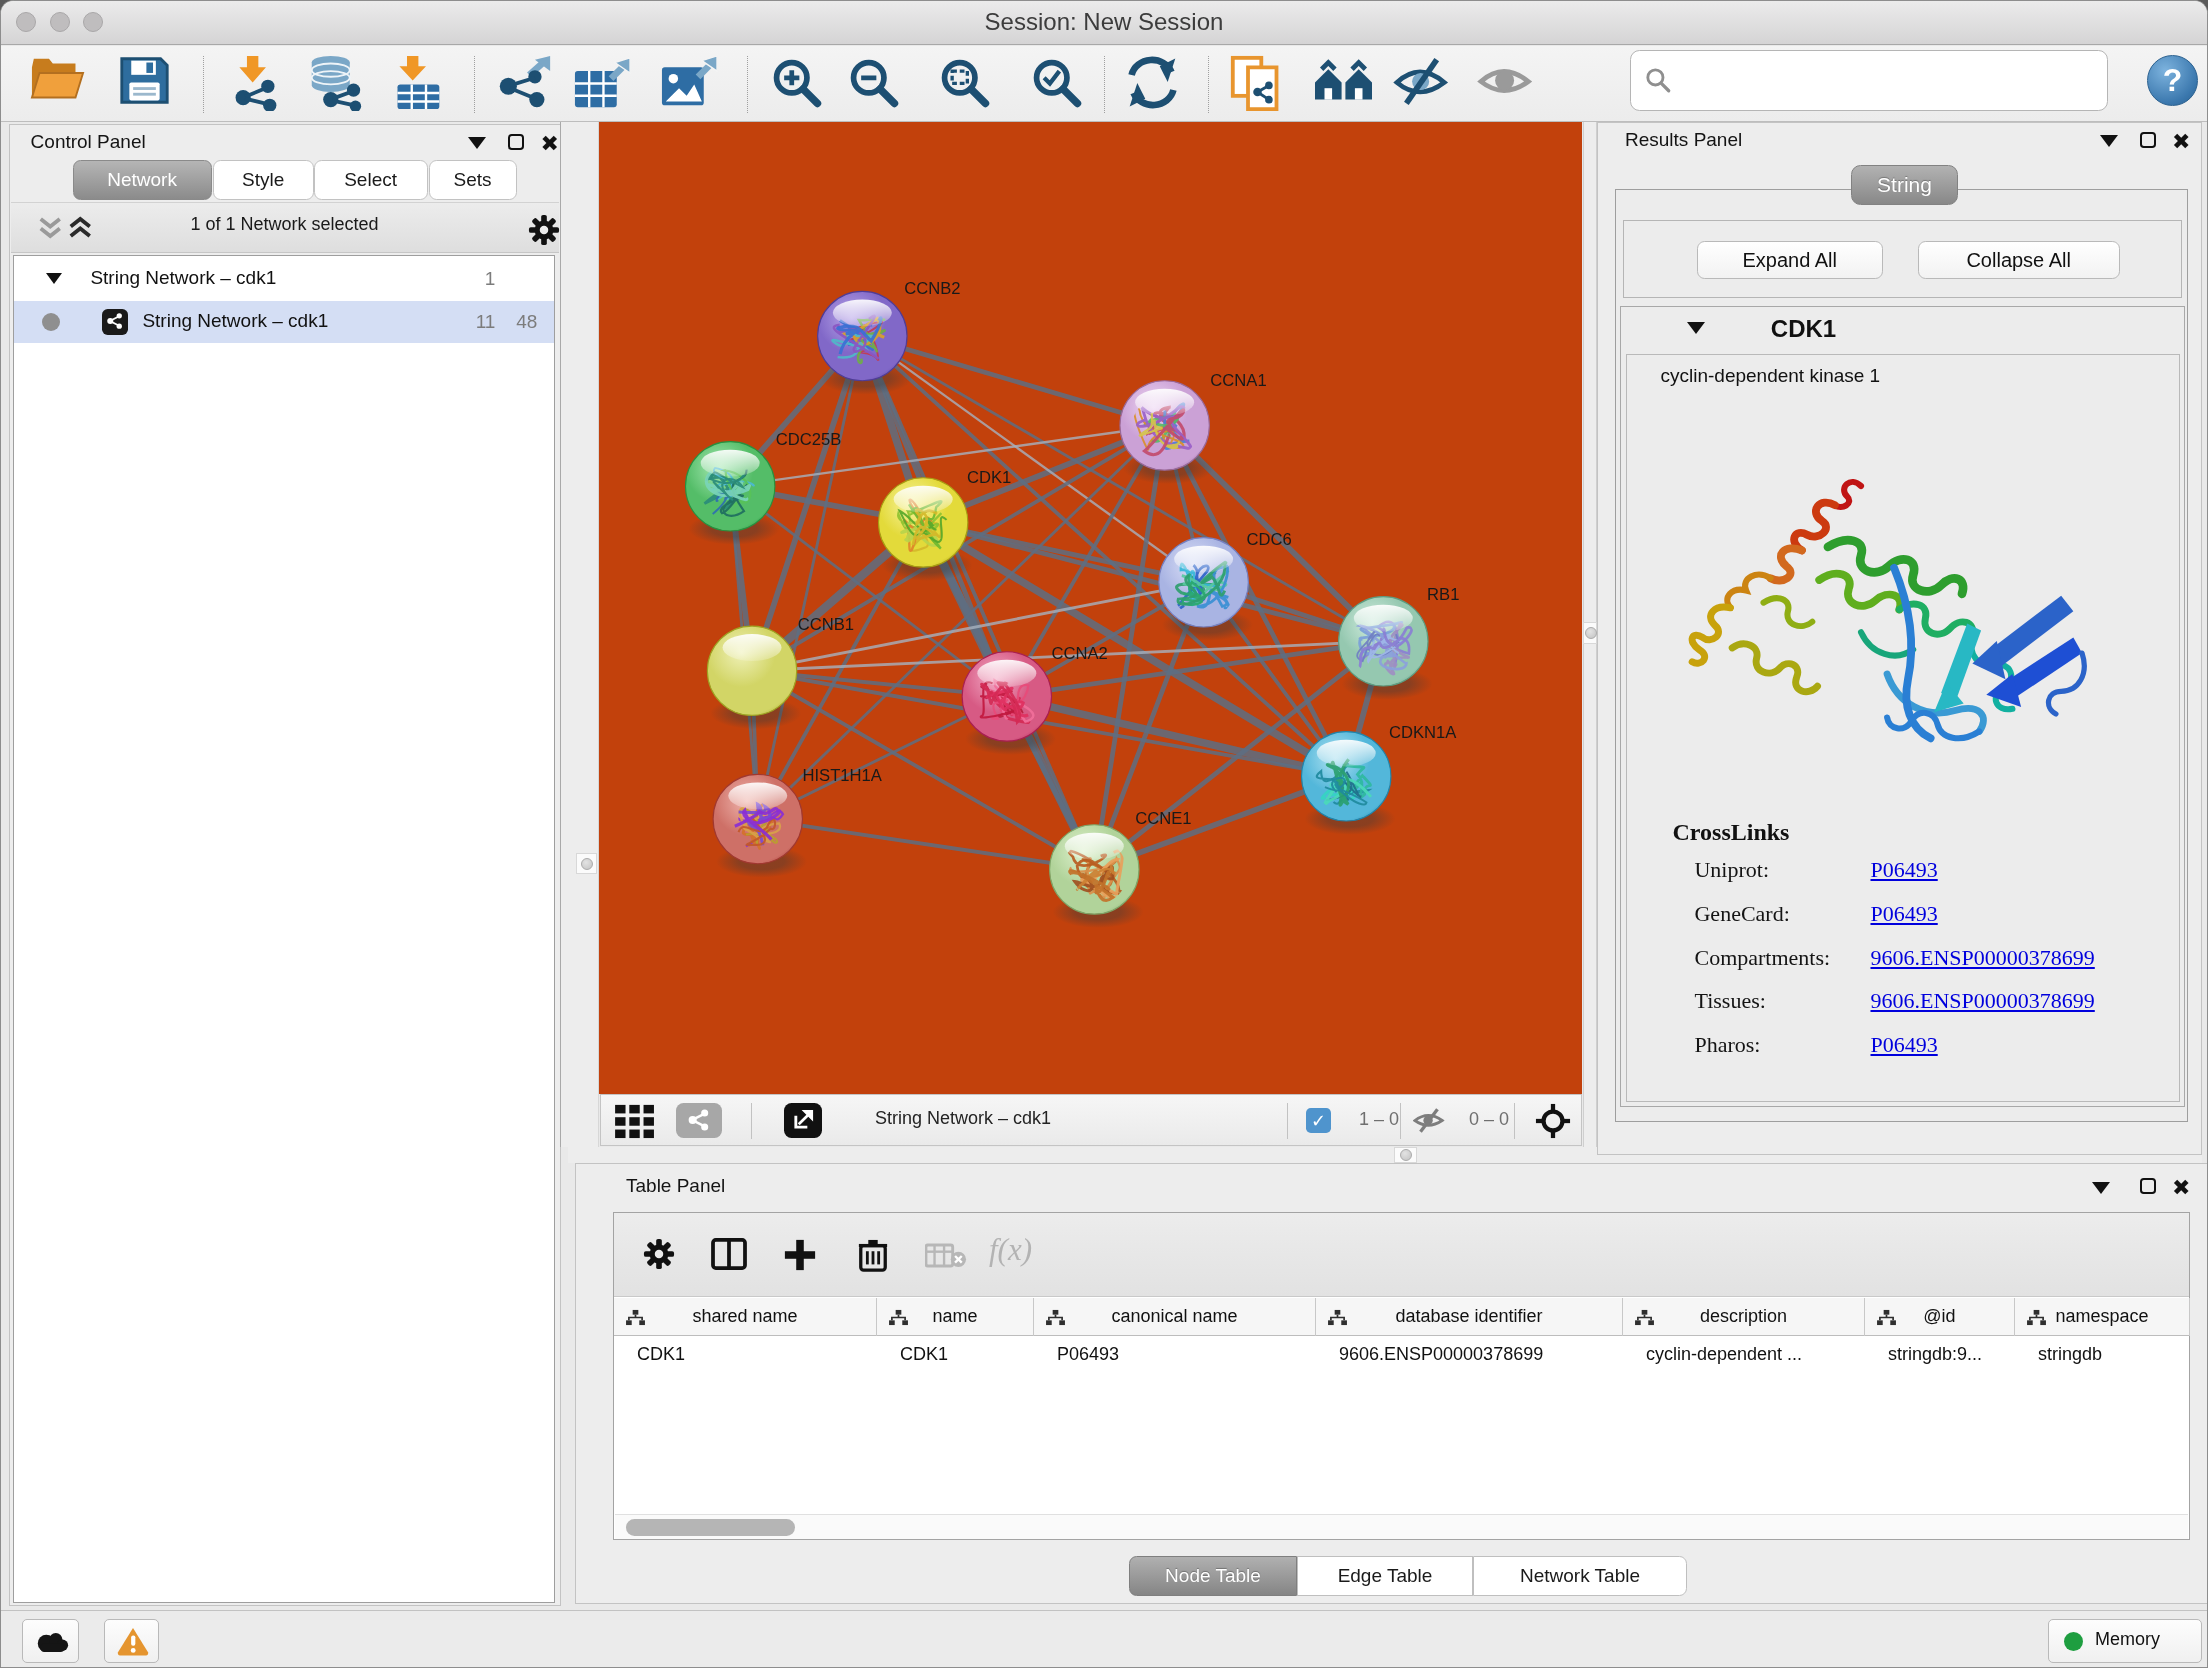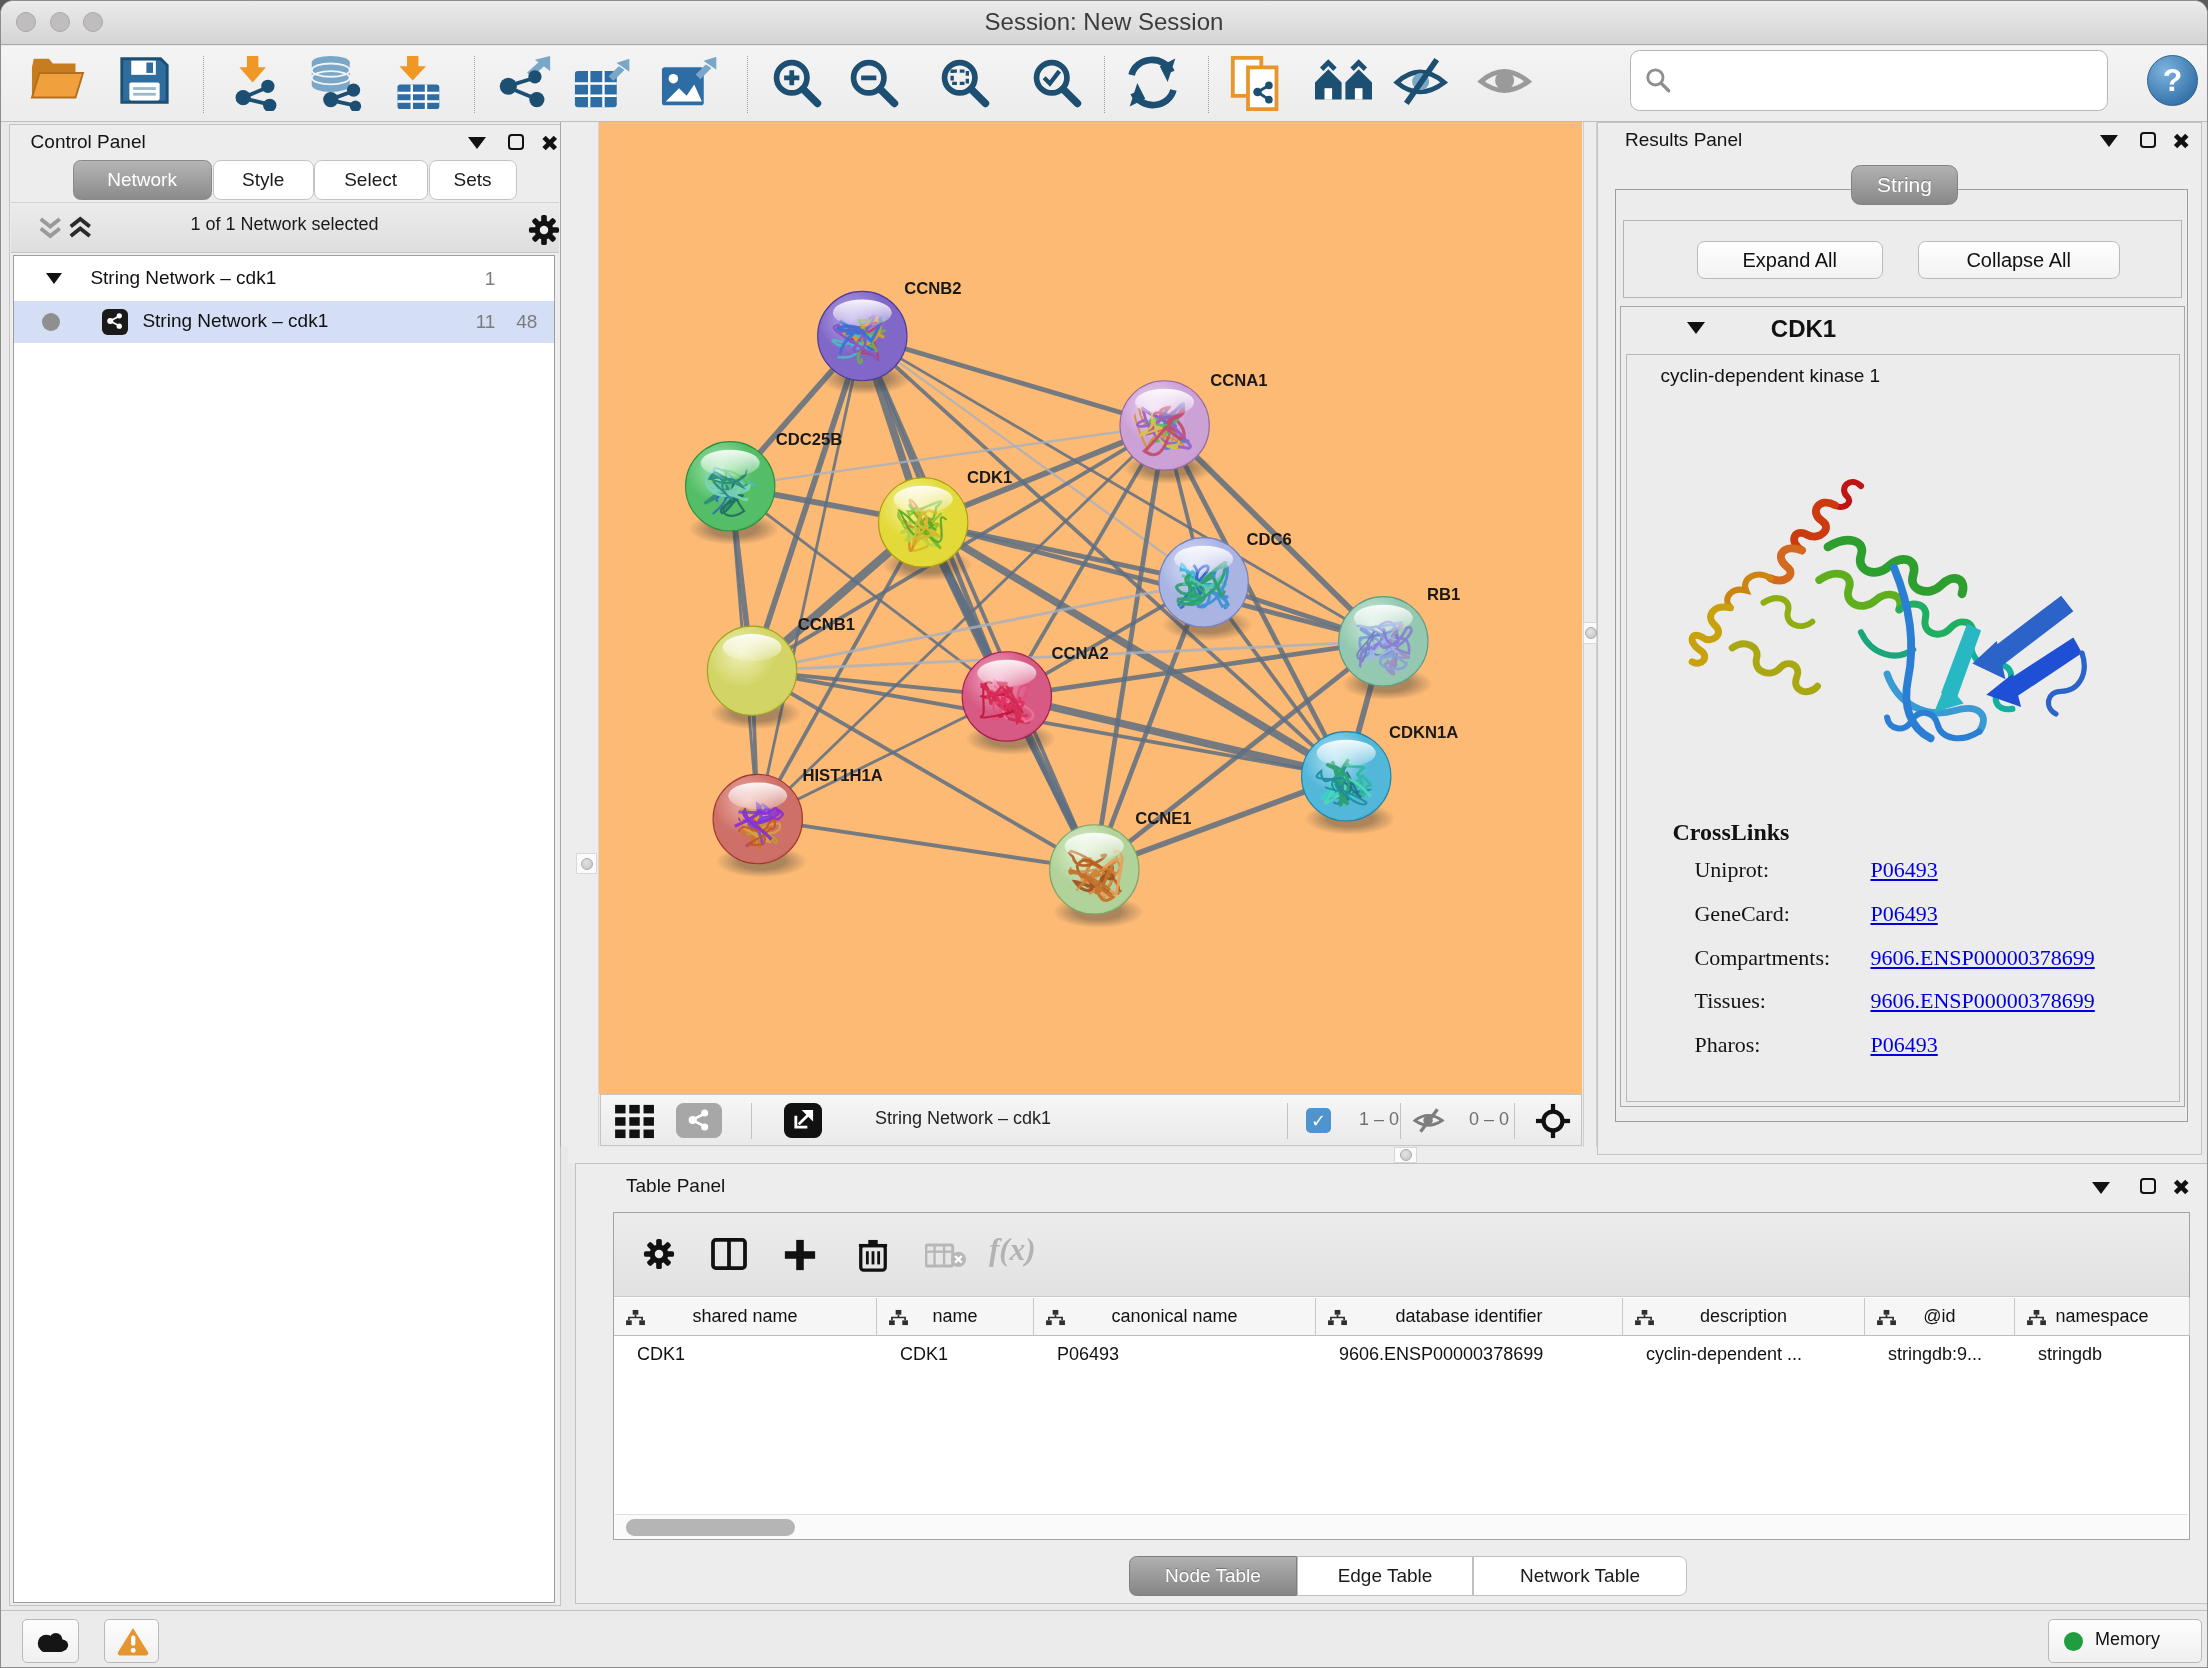--- a/index.html
+++ b/index.html
@@ -55,21 +55,21 @@
     border:1px solid #9e9e9e; }
   .tree-row { position:absolute; left:0; width:100%; height:42px; font-size:19px; color:#111; }
   .tree-row.selected { background:#d4def4; }
   .tree-count { position:absolute; top:9.5px; color:#7c7c7c; text-align:right; }
   .net-icon { position:absolute; width:26px; height:26px; background:#1a1a1a; border-radius:5.7px; }
   .net-icon svg { position:absolute; left:3.8px; top:3.8px; }
 
   
   #net-divider-l { position:absolute; left:559px; top:121px; width:39px; height:1025px; background:#ededed;
      border-left:1px solid #a9a9a9; border-right:1px solid #d7d7d7; }
-  #net-canvas { position:absolute; left:598px; top:121px; width:983px; height:972px; background:#fdba74;font-weight:bold; }
+  #net-canvas { position:absolute; left:598px; top:121px; width:983px; height:972px; background:#c2410c; }
   #net-toolbar { position:absolute; left:599px; top:1093px; width:982px; height:52px;
     background:linear-gradient(#f6f6f6,#eaeaea); border:1px solid #c4c4c4; }
   .ntb-sep { position:absolute; top:7.6px; height:36px; width:0; border-left:1px solid #c2c2c2; }
   .ntb-txt { position:absolute; top:13.3px; font-size:18px; color:#232323; }
   .ntb-num { position:absolute; top:14.3px; font-size:18px; color:#6f6f6f;margin-left:20px; }
   #net-check { position:absolute; left:705px; top:13.3px; width:25px; height:25px; border-radius:4.8px;
     background:#4f94cd; color:#fff; font-size:18px; text-align:center; line-height:25px;
     font-family:"DejaVu Sans",sans-serif; }
   #grid-btn { position:absolute; left:13.3px; top:7.6px; }
   #share-btn { position:absolute; left:75px; top:7.6px; width:46px; height:35px; background:#a7a7a7;
@@ -111,21 +111,21 @@
   .serif { font-family:"Liberation Serif","DejaVu Serif",serif; }
   #crosslinks-title { position:absolute; left:45px; top:464px; font-size:24px; font-weight:bold; color:#111; }
   .cl-label { position:absolute; left:67px; font-size:22px; color:#141414; }
   .cl-value { position:absolute; left:243px; font-size:22px; color:#0000dd; text-decoration:underline; }
 
   
   #table-panel { left:574px; top:1162px; width:1818px; height:441px; }
   #tp-box { position:absolute; left:37px; top:48px; width:1577px; height:328px; background:#fff;
     border:1px solid #a3a3a3; }
   #tp-toolbar { position:absolute; left:0; top:0; width:100%; height:84px;
-    background:linear-gradient(#ececec,#e2e2e2); border-bottom:1px solid #c9c9c9;font-weight:bold; }
+    background:linear-gradient(#ececec,#e2e2e2); border-bottom:1px solid #c9c9c9; }
   .tpt-icon { position:absolute; top:25px; }
   #tp-fx { position:absolute; left:375px; top:19px; font-size:31px; color:#b3b3b3;
     font-style:italic; font-family:"Liberation Serif","DejaVu Serif",serif; }
   #tp-header { position:absolute; left:0; top:85px; width:100%; height:38px; background:#f6f6f6;
     border-bottom:1px solid #bdbdbd; }
   .th-cell { position:absolute; top:0; height:38px; border-right:1px solid #c8c8c8; }
   .th-cell .th-label { position:absolute; left:0; right:0; top:7.6px; text-align:center; font-size:18px; color:#111; }
   .th-cell svg { position:absolute; left:11.4px; top:10.5px; }
   #tp-row { position:absolute; left:0; top:124px; width:100%; height:38px; }
   .td-cell { position:absolute; top:6.7px; font-size:18px; color:#111; white-space:nowrap; overflow:hidden; }

